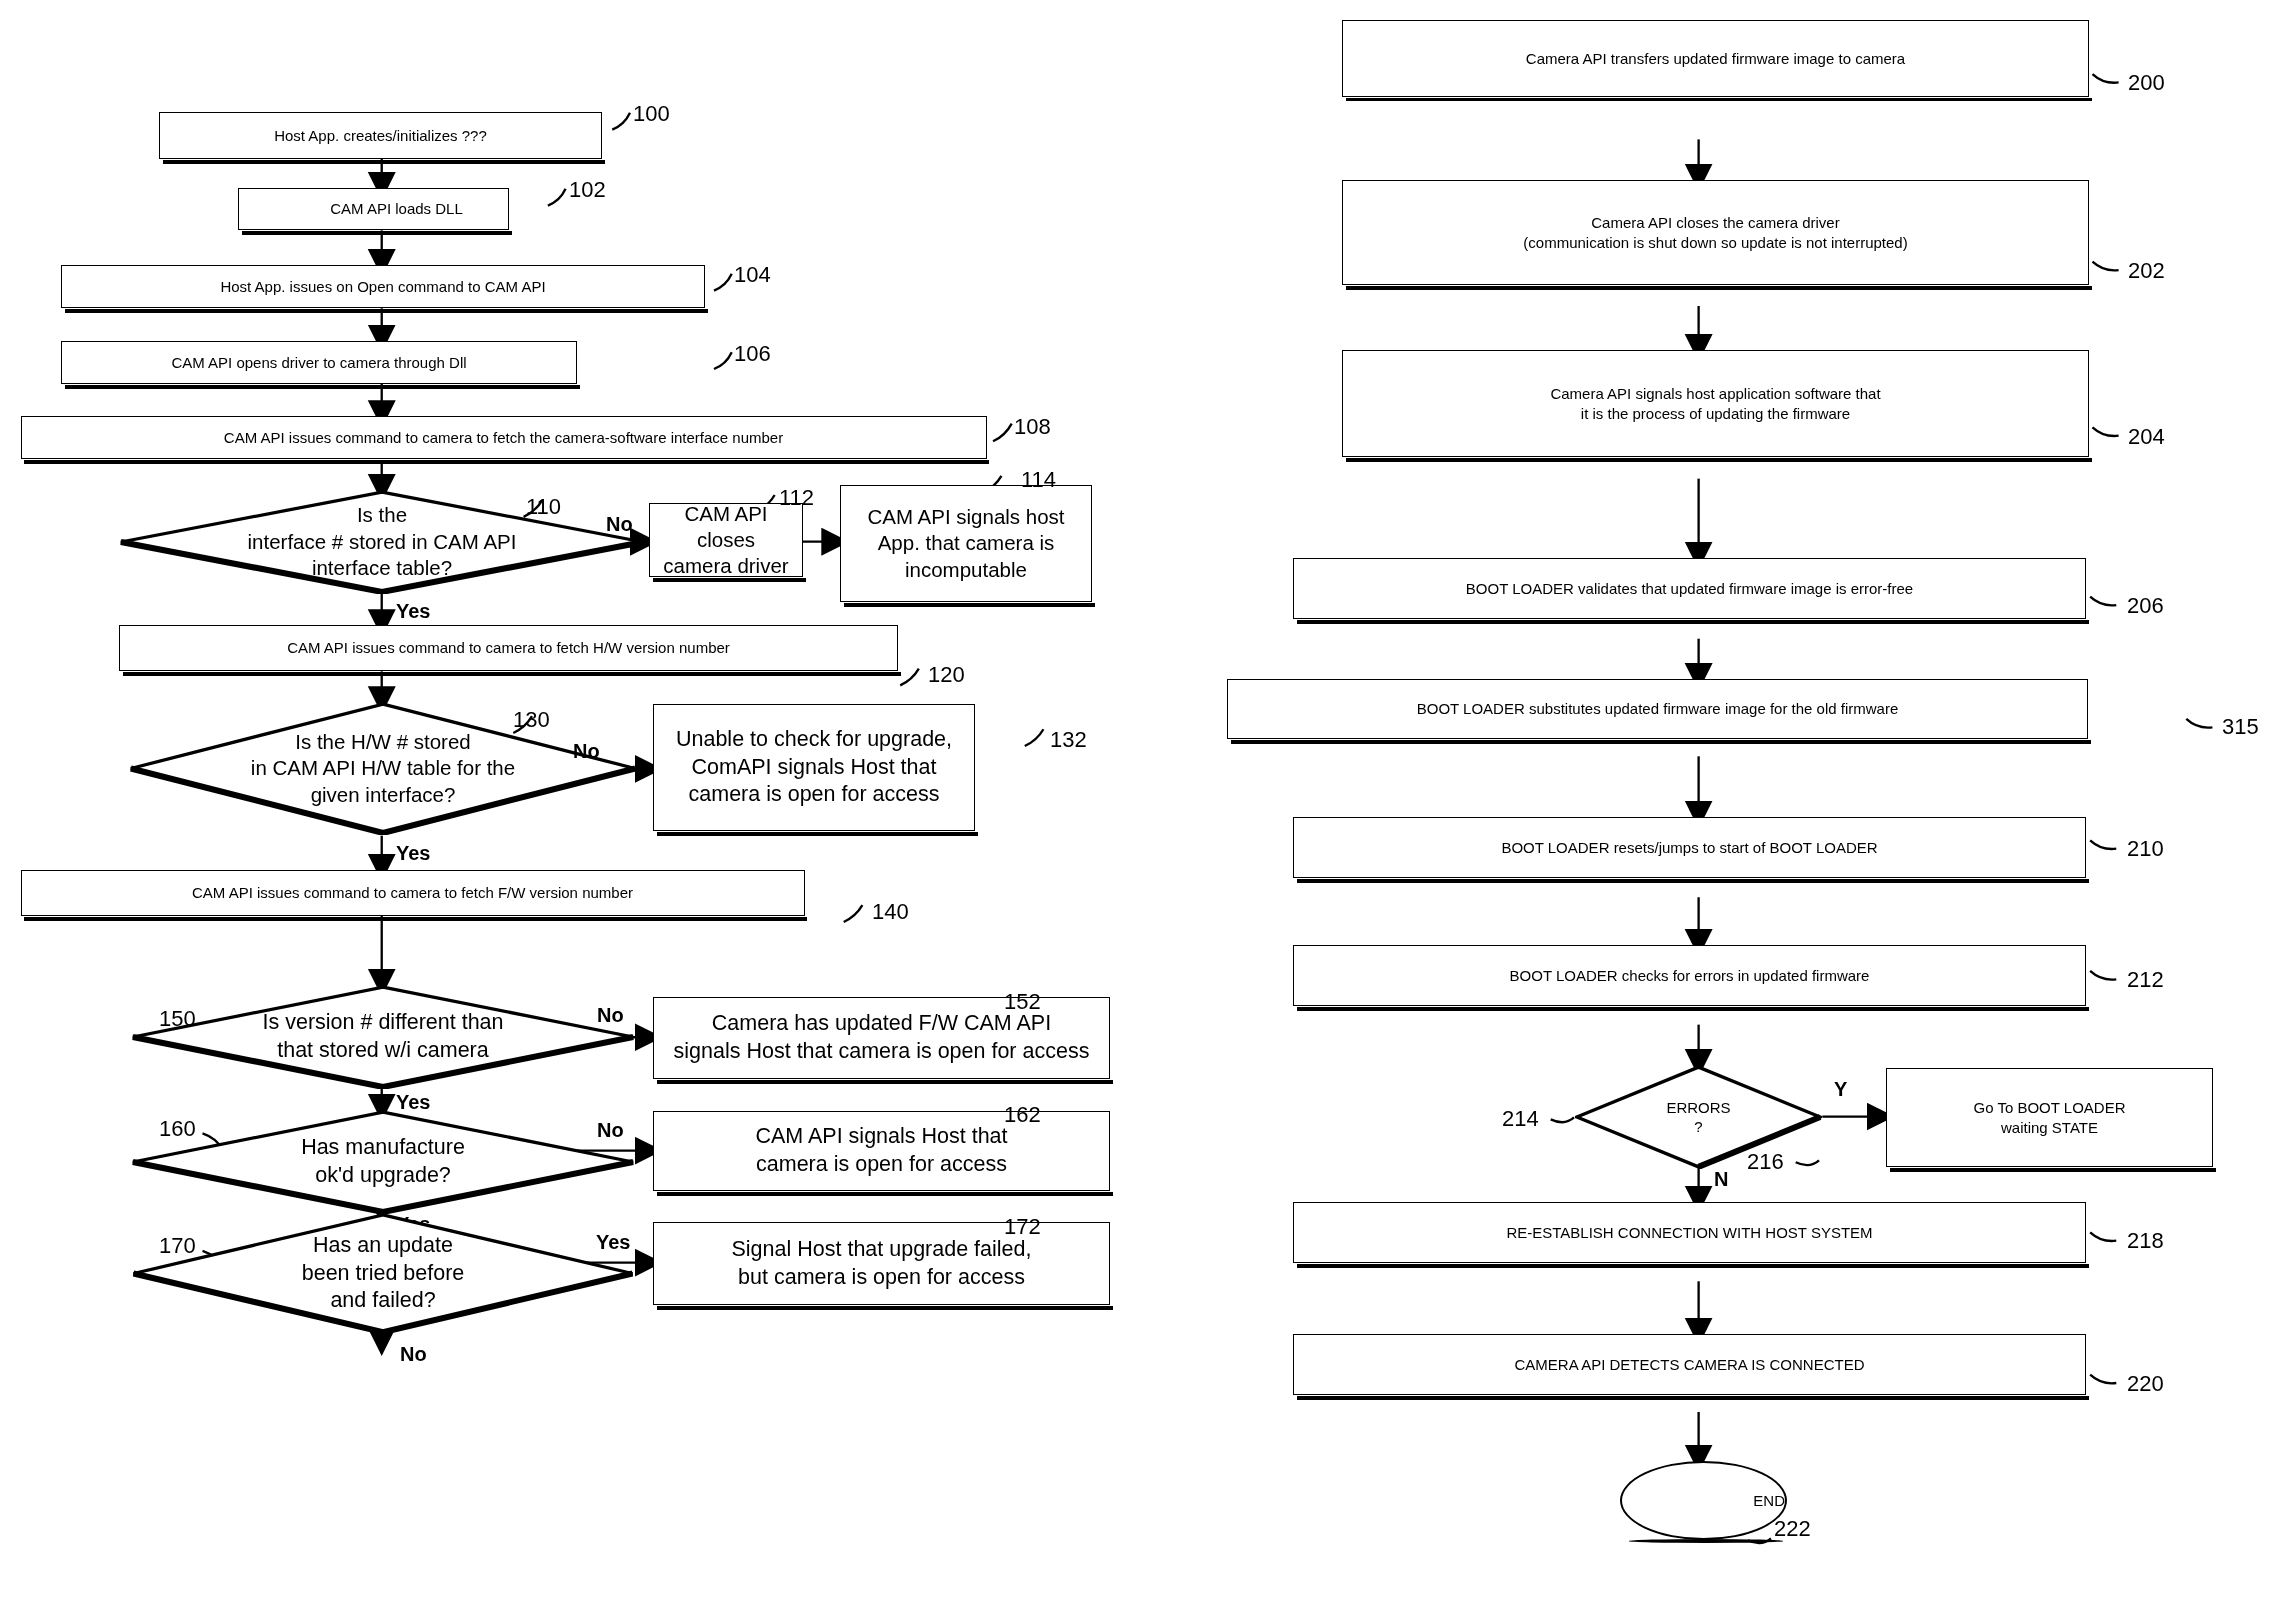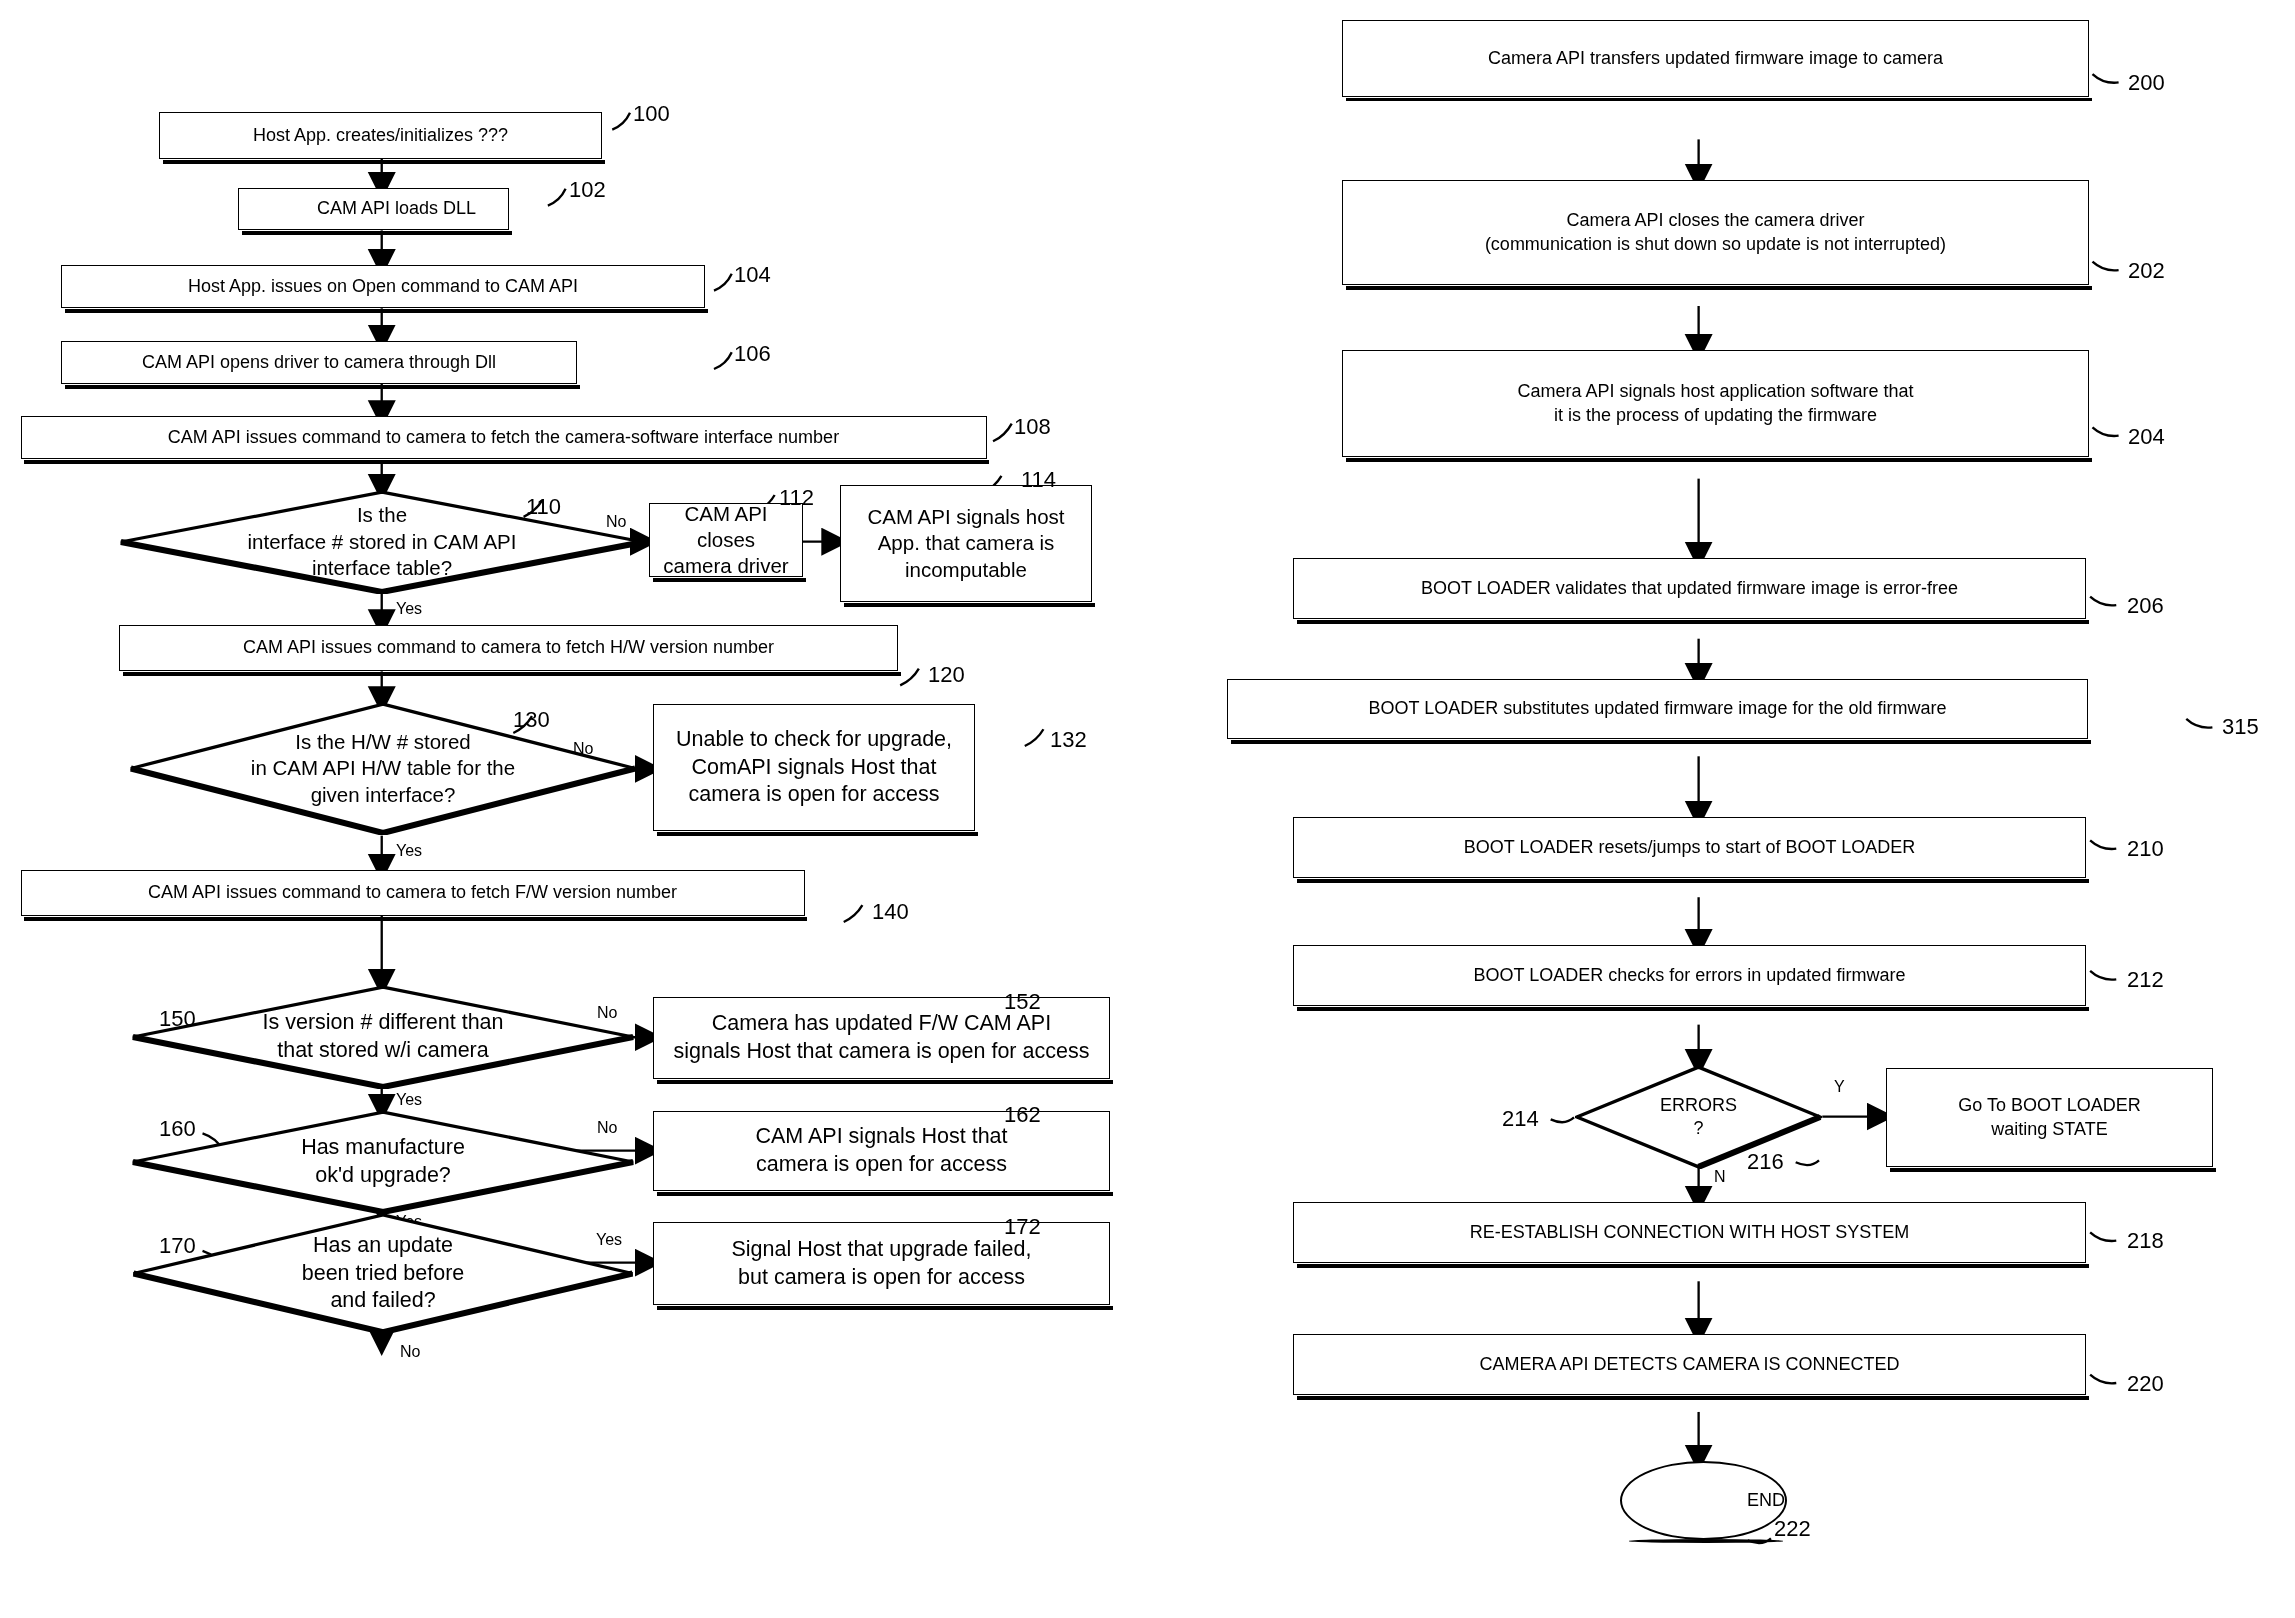--- a/index.html
+++ b/index.html
@@ -57,24 +57,24 @@
     color:#000;
   }
   .terminator::after{
     content:"";position:absolute;left:6.5px;right:1.9px;bottom:-5.1px;
     height:3.7px;background:#000;border-radius:50%;
   }
 
   
   .lbl{position:absolute;color:#000;white-space:pre;}
   .ref{font-size:22px;}
-  .flag{font-size:16px;}
+  .flag{font-size:20px;font-weight:bold;}
   .f44{font-size:20.5px;}
   .f46{font-size:21.5px;}
-  .f48{font-size:18px;}
+  .f48{font-size:15px;}
 </style>
 </head>
 <body>
 
 <div id="page">
 
   <svg id="wires" viewBox="0 0 4918 3468" xmlns="http://www.w3.org/2000/svg">
     <defs>
       <marker id="ar" markerWidth="14" markerHeight="14" refX="7" refY="6" orient="auto" markerUnits="strokeWidth">
         <path d="M0,0 L12,6 L0,12 z" fill="#000"></path>

